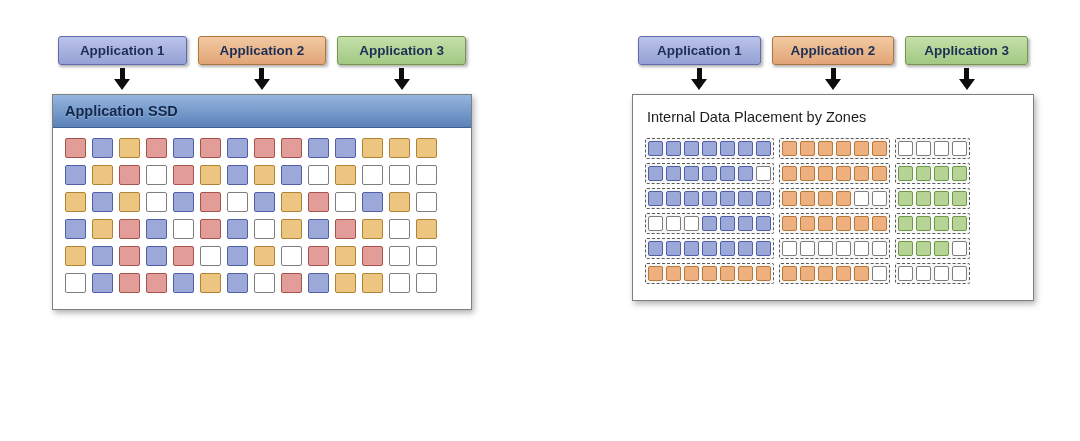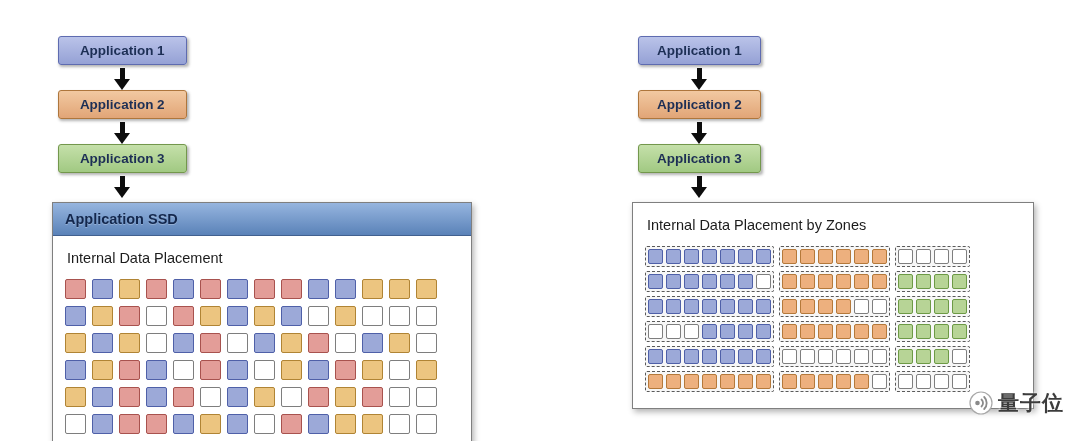--- a/index.html
+++ b/index.html
@@ -8,21 +8,21 @@
     width: 1080px;
     height: 441px;
     background: #ffffff;
     font-family: "Liberation Sans", sans-serif;
     overflow: hidden;
   }
   .panel { position: absolute; top: 36px; }
   .panel.left  { left: 52px;  width: 420px; }
   .panel.right { left: 632px; width: 402px; }
 
-  .apps { display: flex; justify-content: space-between; padding: 0 6px; flex-direction: column; }
+  .apps { display: flex; justify-content: space-between; padding: 0 6px; }
   .app-col { display: flex; flex-direction: column; align-items: center; width: 31.5%; }
   .app-box {
     width: 100%; box-sizing: border-box; text-align: center;
     padding: 6px 2px; font-weight: bold; font-size: 13.5px;
     border: 1px solid #555; border-radius: 3px;
     box-shadow: 1.5px 2px 3px rgba(0,0,0,0.3);
   }
   .arrow { display: flex; flex-direction: column; align-items: center; margin-top: 3px; }
   .arrow .stem { width: 5px; height: 11px; background: #0d0d0d; }
   .arrow .head {
@@ -92,21 +92,20 @@
         <div class="app-box" style="background: linear-gradient(rgb(197, 224, 170), rgb(161, 201, 130)); border-color: rgb(115, 151, 76); color: rgb(29, 47, 85);">Application 3</div>
         <div class="arrow">
             <div class="stem"></div>
             <div class="head"></div>
           </div>
       </div>
     </div>
     <div class="ssd-box">
       <div class="ssd-header">Application SSD</div>
       <div class="ssd-body">
-        <div class="ssd-subtitle">Internal Data Placement</div>
         <div class="grid">
             <div class="grid-row">
               <div class="cell" style="background: rgb(227, 157, 152); border: 1px solid rgb(168, 82, 78);"></div>
               <div class="cell" style="background: rgb(156, 169, 216); border: 1px solid rgb(79, 96, 168);"></div>
               <div class="cell" style="background: rgb(236, 197, 128); border: 1px solid rgb(176, 132, 52);"></div>
               <div class="cell" style="background: rgb(227, 157, 152); border: 1px solid rgb(168, 82, 78);"></div>
               <div class="cell" style="background: rgb(156, 169, 216); border: 1px solid rgb(79, 96, 168);"></div>
               <div class="cell" style="background: rgb(227, 157, 152); border: 1px solid rgb(168, 82, 78);"></div>
               <div class="cell" style="background: rgb(156, 169, 216); border: 1px solid rgb(79, 96, 168);"></div>
               <div class="cell" style="background: rgb(227, 157, 152); border: 1px solid rgb(168, 82, 78);"></div>
@@ -378,23 +377,14 @@
                 <div class="zcell" style="background: rgb(255, 255, 255); border: 1px solid rgb(126, 126, 126);"></div>
                 <div class="zcell" style="background: rgb(255, 255, 255); border: 1px solid rgb(126, 126, 126);"></div>
                 <div class="zcell" style="background: rgb(255, 255, 255); border: 1px solid rgb(126, 126, 126);"></div>
               </div>
             </div>
           </div>
       </div>
     </div>
   </section>
 
-  <div class="watermark">
-    <svg width="24" height="24" viewBox="0 0 24 24">
-      <circle cx="12" cy="12" r="11" fill="#ffffff" stroke="#a8a8a8" stroke-width="1.2"></circle>
-      <circle cx="8.5" cy="12" r="2.3" fill="#8a8a8a"></circle>
-      <path d="M12.5 8.5 a4.8 4.8 0 0 1 0 7" fill="none" stroke="#8a8a8a" stroke-width="1.8" stroke-linecap="round"></path>
-      <path d="M15.2 6 a8.5 8.5 0 0 1 0 12" fill="none" stroke="#8a8a8a" stroke-width="1.8" stroke-linecap="round"></path>
-    </svg>
-    <span class="wm-text">量子位</span>
-  </div>
 
 </div>
 
 </body></html>

